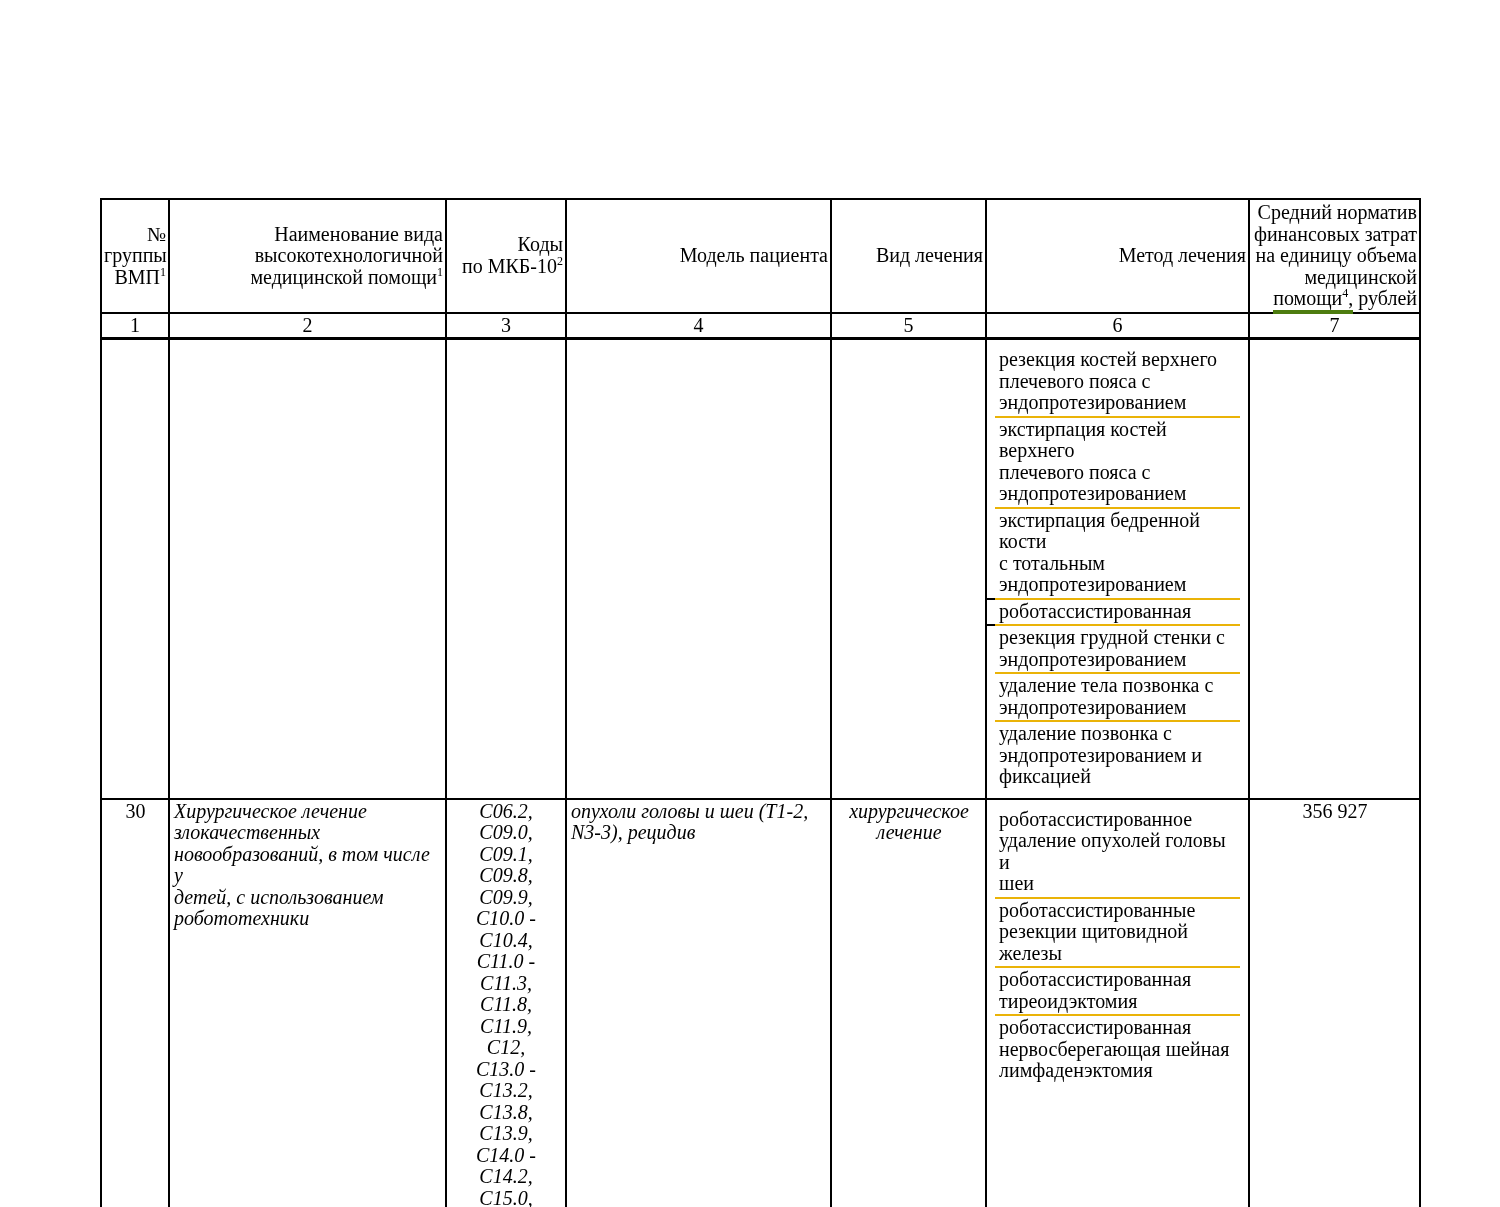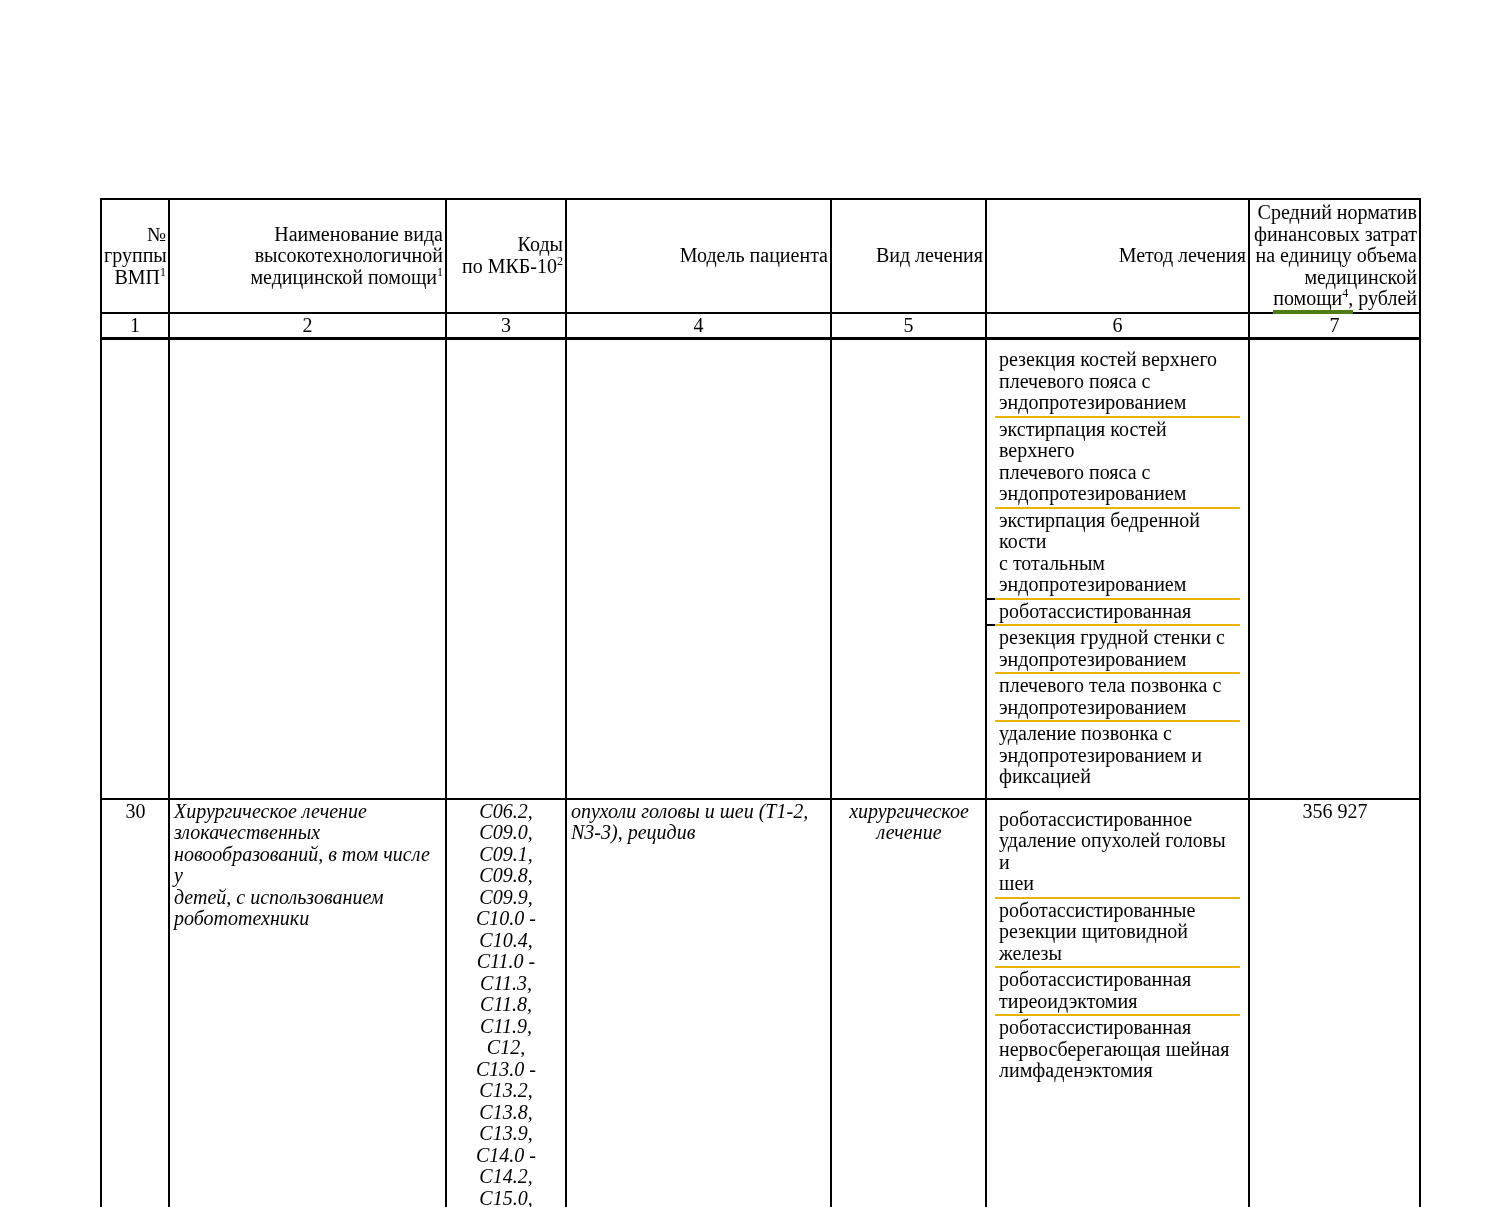--- a/index.html
+++ b/index.html
@@ -128,21 +128,21 @@
 эндопротезированием</div>
           <div class="mi">экстирпация костей верхнего
 плечевого пояса с
 эндопротезированием</div>
           <div class="mi">экстирпация бедренной кости
 с тотальным
 эндопротезированием</div>
           <div class="mi ov">роботассистированная</div>
           <div class="mi">резекция грудной стенки с
 эндопротезированием</div>
-          <div class="mi">плечевого тела позвонка с
+          <div class="mi">удаление тела позвонка с
 эндопротезированием</div>
           <div class="mi">удаление позвонка с
 эндопротезированием и
 фиксацией</div>
         </td>
         <td></td>
       </tr>
       <tr>
         <td class="cell-center">30</td>
         <td class="pre">Хирургическое лечение

